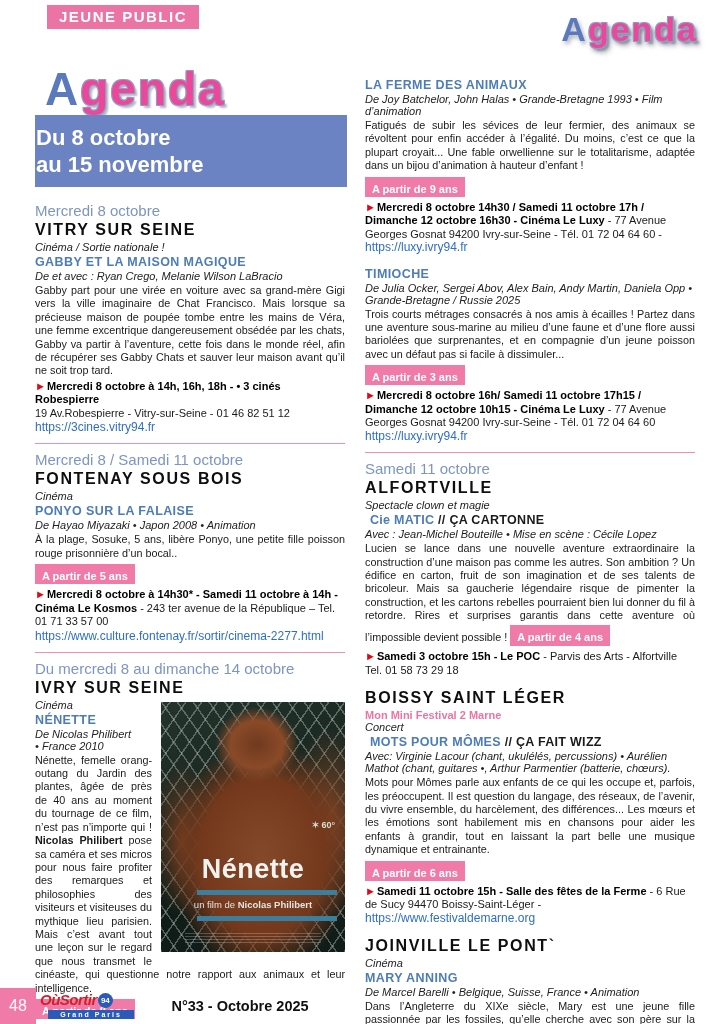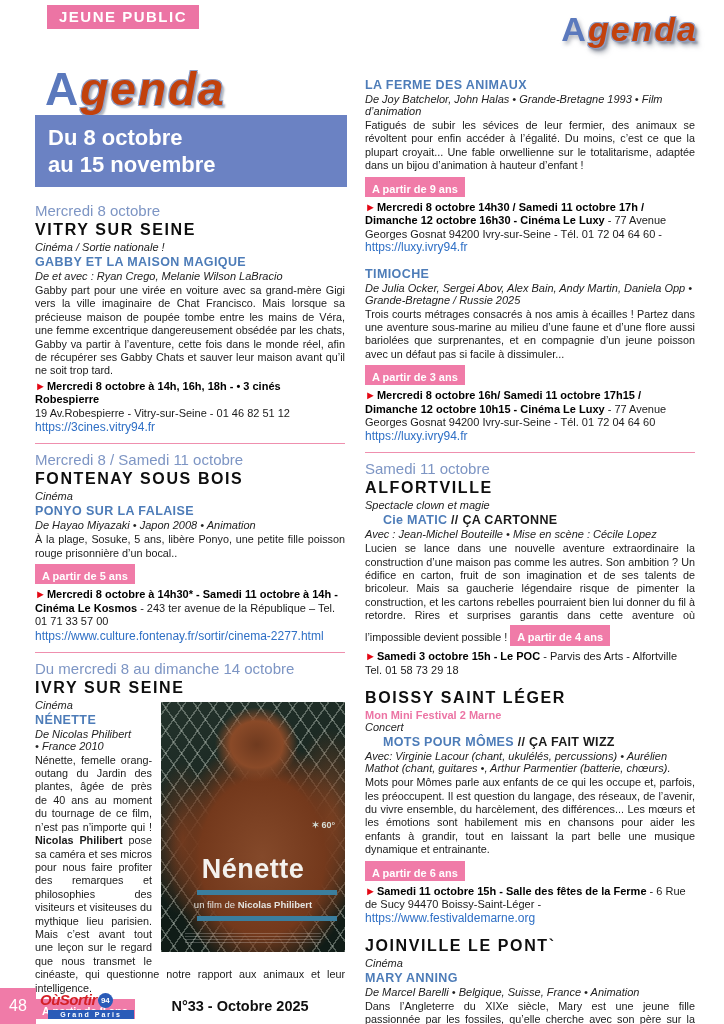--- a/index.html
+++ b/index.html
@@ -3,37 +3,37 @@
 <meta charset="utf-8">
 <style>
   html,body{margin:0;padding:0;background:#888;}
   .page{position:relative;width:724px;height:1024px;background:#ffffff;overflow:hidden;
         font-family:"Liberation Sans",sans-serif;color:#1a1a1a;}
   
   .cat-badge{position:absolute;left:47px;top:5px;background:#ec74a4;color:#fff;
              font-weight:bold;font-size:15px;letter-spacing:1.5px;padding:3px 12px 4px;}
   .logo-word{font-weight:bold;letter-spacing:2px;}
   .logo-word .lg-a{color:#5b79bd;}
-  .logo-word .lg-rest{color:#c2410c;
-      text-shadow:1px 1px 0 #8e9fc7,-1px -1px 0 #8e9fc7,1px -1px 0 #8e9fc7,-1px 1px 0 #8e9fc7,3px 3px 2px rgba(90,100,120,.45);font-style:italic;}
+  .logo-word .lg-rest{color:#ec4899;
+      text-shadow:1px 1px 0 #8e9fc7,-1px -1px 0 #8e9fc7,1px -1px 0 #8e9fc7,-1px 1px 0 #8e9fc7,3px 3px 2px rgba(90,100,120,.45);}
   .big-title{position:absolute;left:45px;top:62px;font-size:46px;}
   .corner-logo{position:absolute;right:26px;top:10px;font-size:34px;
       filter:drop-shadow(2px 3px 2px rgba(110,115,130,.55));}
   .banner{position:absolute;left:35px;top:115px;width:312px;height:72px;background:#6b82c3;
-          color:#fff;font-weight:bold;font-size:22px;line-height:27px;padding:9px 0 0 13px;box-sizing:border-box;}
+          color:#fff;font-weight:bold;font-size:22px;line-height:27px;padding:9px 0 0 1px;box-sizing:border-box;}
   
   .col{position:absolute;font-size:11px;}
   .col-left{left:35px;top:202px;width:310px;}
   .col-right{left:365px;top:76px;width:330px;}
   .date-h{color:#7d95c4;font-weight:normal;font-size:15px;margin:0 0 2px;}
   .city{font-weight:bold;font-size:16px;letter-spacing:1.6px;color:#0e0e0e;margin:0 0 2px;}
   .genre{font-style:italic;font-size:11px;color:#222;margin:0;}
   .festival{color:#ec74a4;font-weight:bold;font-size:11px;margin:0;}
   .ftitle{color:#4d7cb8;font-weight:bold;font-size:12.5px;letter-spacing:.4px;margin:2px 0 1px;}
-  .combo{font-size:12.5px;font-weight:bold;margin:2px 18px 1px;letter-spacing:.3px;}
+  .combo{font-size:12.5px;font-weight:bold;margin:2px 5px 1px;letter-spacing:.3px;}
   .combo .c-blue{color:#4d7cb8;}
   .combo .c-sep{color:#222;}
   .credits{font-style:italic;font-size:11px;color:#222;margin:0;}
   .body{font-size:10.8px;line-height:13.4px;text-align:justify;margin:2px 0 2px;}
   .badge{display:inline-block;background:#f07ba8;color:#fff;font-weight:bold;font-size:11px;
          padding:6px 7px 2px;margin:2px 0 2px;}
   .sched{font-size:11px;line-height:13.5px;margin:2px 0 0;}
   .sched b{color:#000;}
   .arrow{color:#e30613;font-size:11px;margin-right:1px;}
   .addr{font-size:11px;line-height:13.5px;margin:0;}

